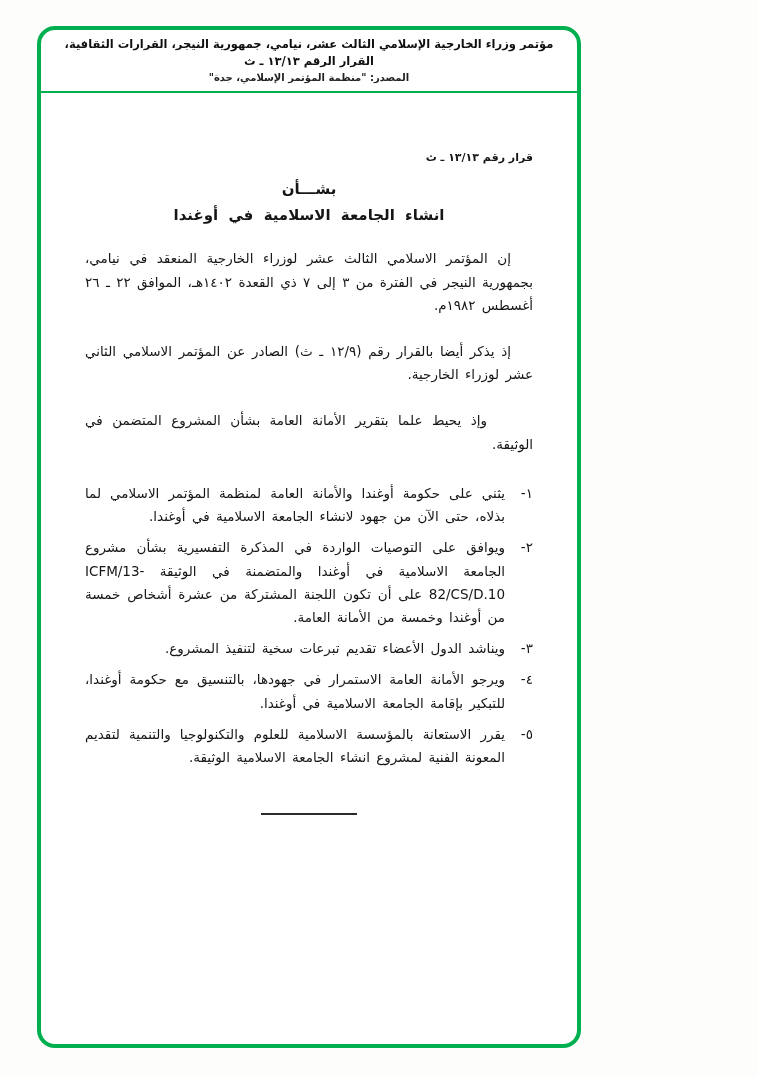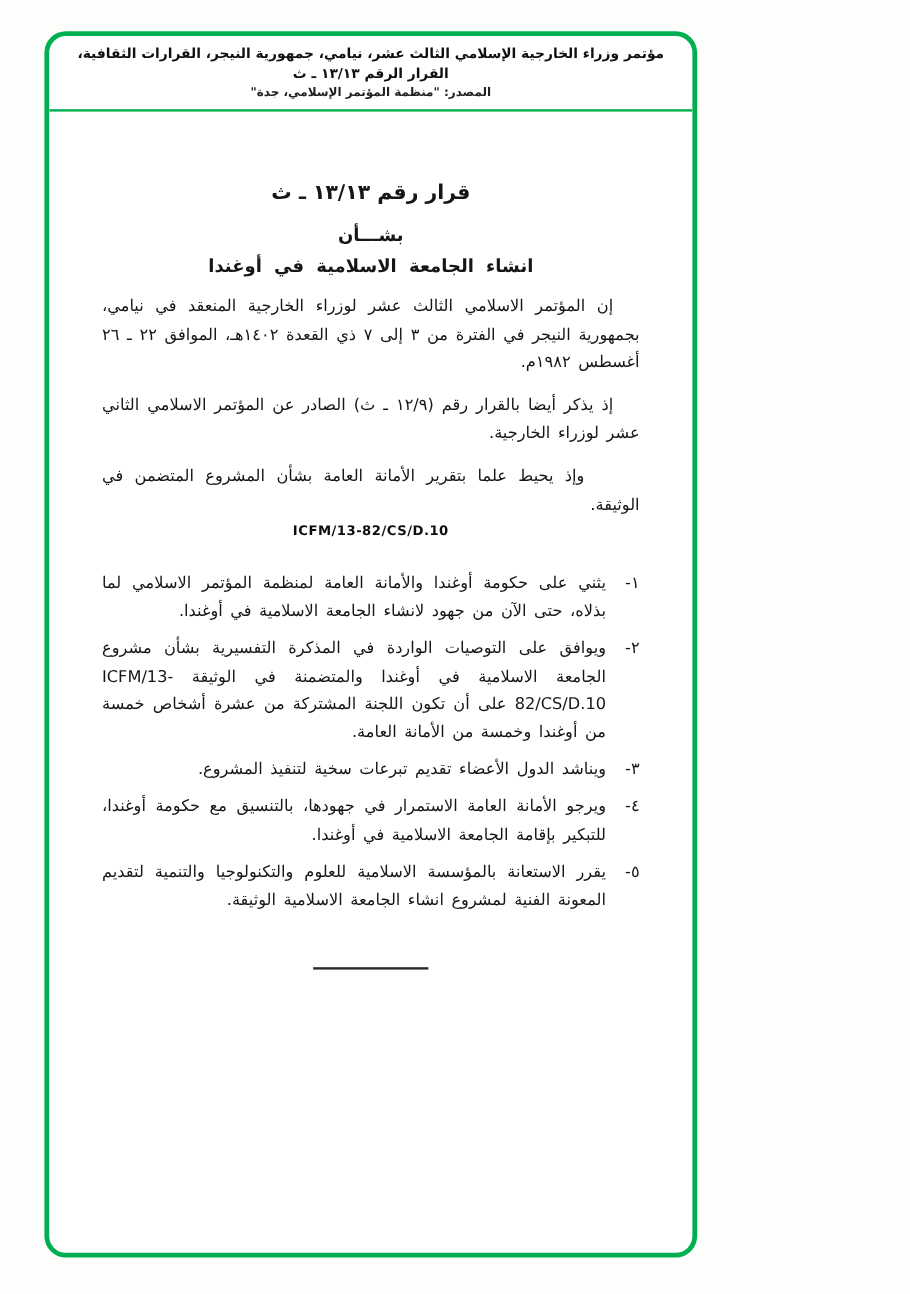--- a/index.html
+++ b/index.html
@@ -55,39 +55,40 @@
   .content {
     padding: 0 44px;
     direction: rtl;
   }
   .title-block {
     text-align: center;
     font-weight: bold;
     margin-top: 58px;
   }
   .t-num {
-    font-size: 17px;
+    font-size: 11px;
     letter-spacing: 1px;
+    text-align: right;
   }
   .t-label {
     font-size: 15px;
     margin-top: 16px;
     letter-spacing: 1px;
   }
   .t-subject {
     font-size: 15px;
     margin-top: 8px;
     word-spacing: 5px;
   }
   .para {
     font-size: 13.5px;
     line-height: 1.72;
     text-align: justify;
     text-indent: 22px;
-    margin: 13px 0 0 0;
+    margin: 23px 0 0 0;
     word-spacing: 2px;
   }
   .para-note {
     text-indent: 46px;
   }
   .doc-ref {
     direction: ltr;
     text-align: center;
     font-weight: bold;
     font-size: 11px;
@@ -137,21 +138,20 @@
       <div class="title-block">
         <div class="t-num">قرار رقم ١٣/١٣ ـ ث</div>
         <div class="t-label">بشـــأن</div>
         <div class="t-subject">انشاء الجامعة الاسلامية في أوغندا</div>
       </div>
 
       <p class="para">إن المؤتمر الاسلامي الثالث عشر لوزراء الخارجية المنعقد في نيامي، بجمهورية النيجر في الفترة من ٣ إلى ٧ ذي القعدة ١٤٠٢هـ، الموافق ٢٢ ـ ٢٦ أغسطس ١٩٨٢م.</p>
       <p class="para">إذ يذكر أيضا بالقرار رقم (١٢/٩ ـ ث) الصادر عن المؤتمر الاسلامي الثاني عشر لوزراء الخارجية.</p>
       <p class="para para-note">وإذ يحيط علما بتقرير الأمانة العامة بشأن المشروع المتضمن في الوثيقة.</p>
 
-      <div class="doc-ref">ICFM/13-82/CS/D.10</div>
 
       <div class="items">
 
         <div class="item">
           <span class="num">١-</span>
           <span class="txt">يثني على حكومة أوغندا والأمانة العامة لمنظمة المؤتمر الاسلامي لما بذلاه، حتى الآن من جهود لانشاء الجامعة الاسلامية في أوغندا.</span>
         </div>
 
         <div class="item">
           <span class="num">٢-</span>

